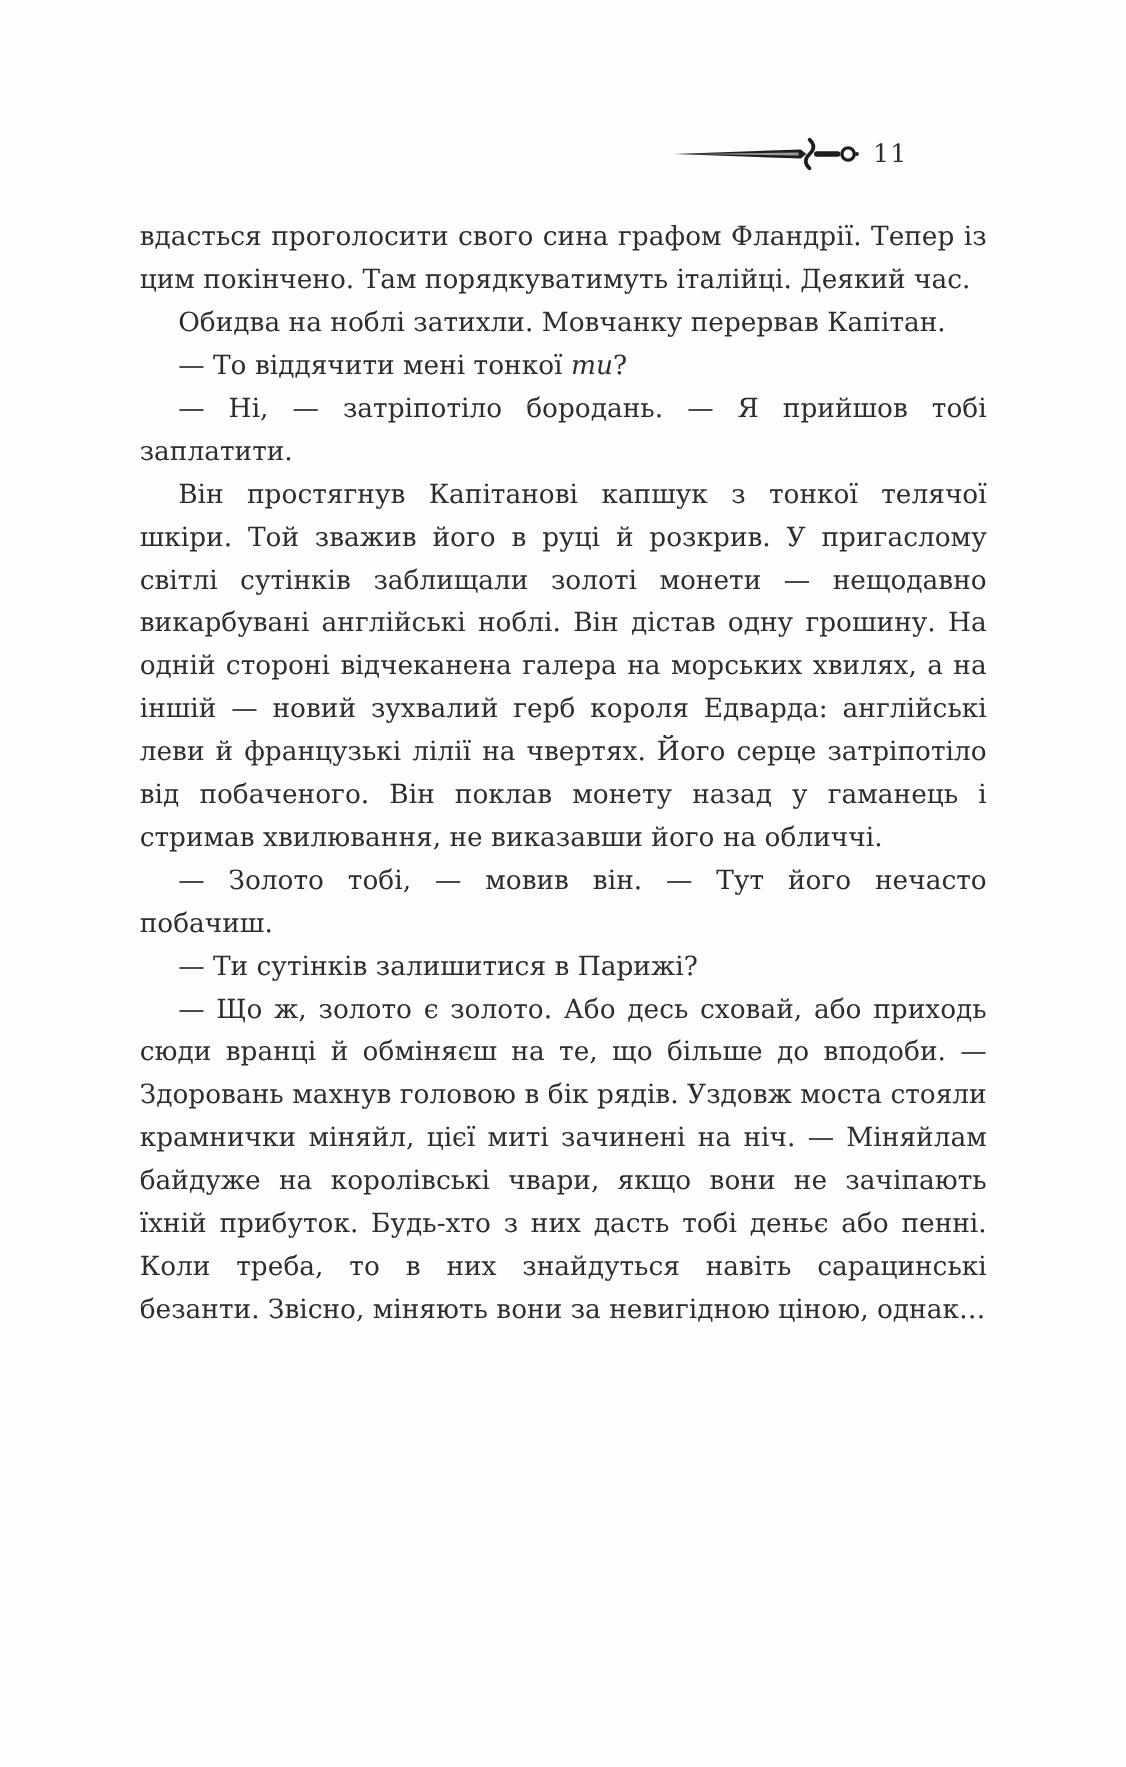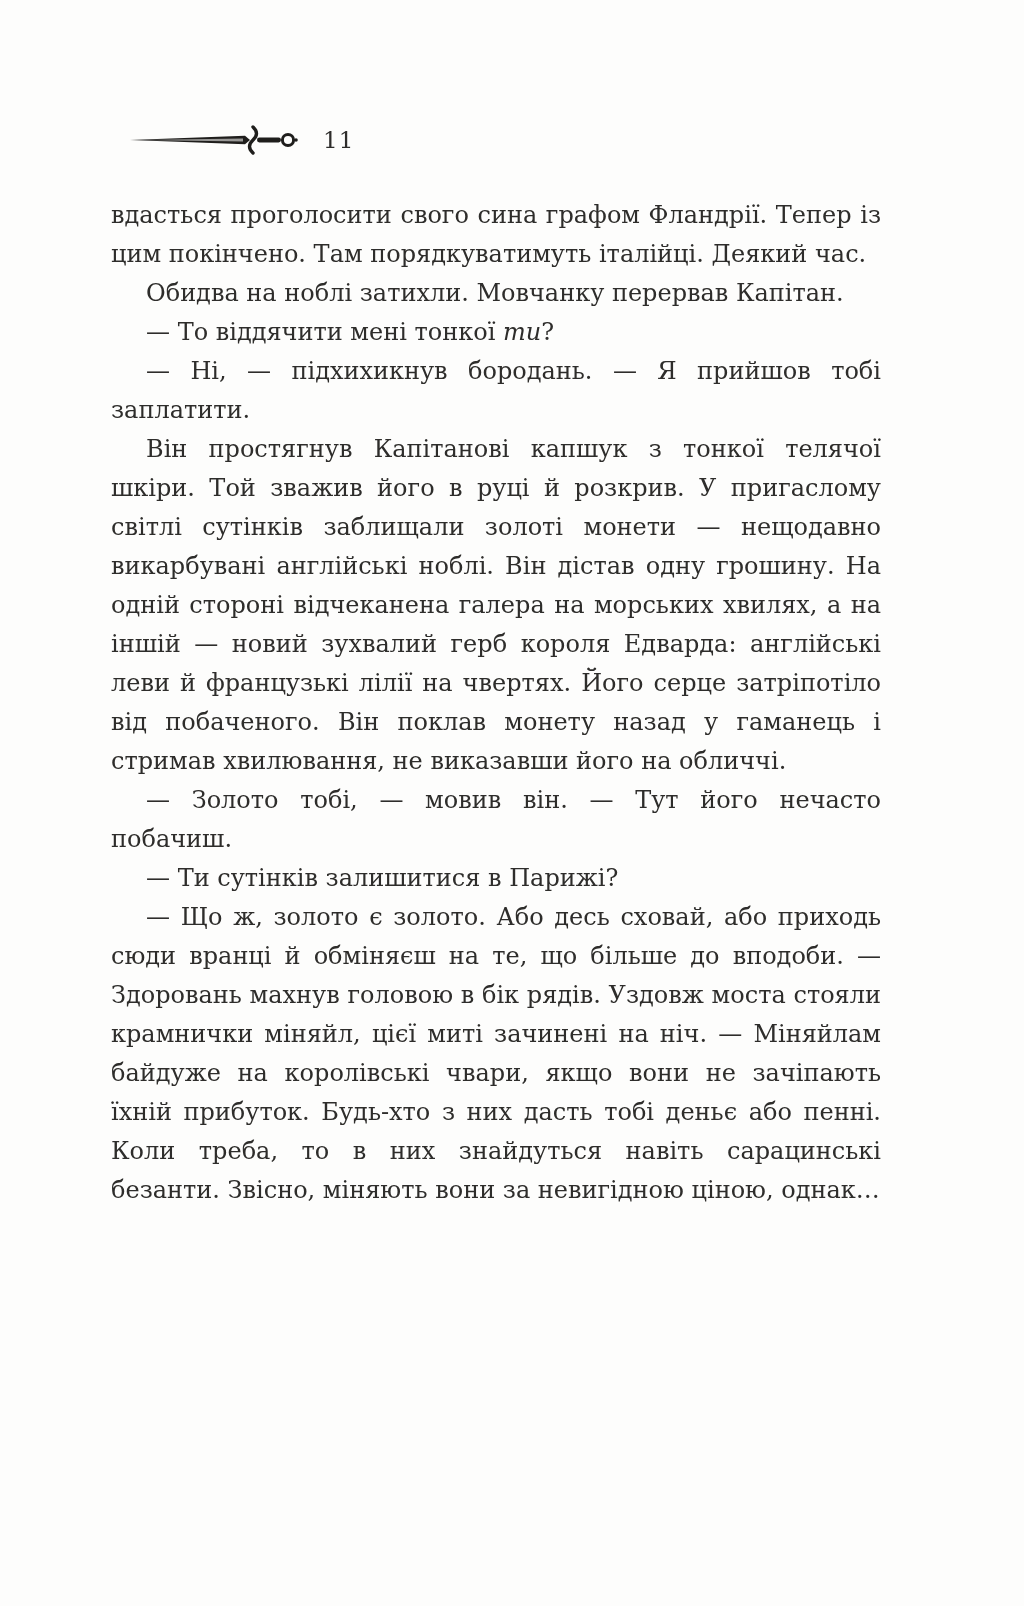--- a/index.html
+++ b/index.html
@@ -19,39 +19,40 @@
     position: absolute;
     inset: 0;
   }
   .header-row {
     position: absolute;
     top: 118px;
     left: 127px;
     width: 770px;
     height: 44px;
     display: flex;
+    justify-content: flex-end;
     align-items: center;
-    gap: 24px;
+    gap: 12px;
     padding-right: 72px;
     box-sizing: border-box;
   }
   .sword {
     display: block;
   }
   .page-number {
     font-size: 23px;
     letter-spacing: 1px;
     color: #2e2d2b;
     line-height: 1;
     font-variant-numeric: oldstyle-nums;
   }
   .text-block {
     position: absolute;
     top: 196px;
-    left: 111px;
+    left: 127px;
     width: 770px;
     font-size: 24px;
     line-height: 39px;
     text-align: justify;
     text-justify: inter-word;
   }
   .para {
     margin: 0;
     text-indent: 35px;
   }
@@ -80,20 +81,20 @@
       <circle cx="161" cy="18" r="5.6" fill="none" stroke="#1f1e1c" stroke-width="3"></circle>
       <circle cx="169" cy="18" r="1.8" fill="#1f1e1c"></circle>
     </svg>
     <span class="page-number">11</span>
   </div>
 
   <div class="text-block">
     <p class="para no-indent">вдасться проголосити свого сина графом Фландрії. Тепер із цим покінчено. Там порядкуватимуть італійці. Деякий час.</p>
     <p class="para">Обидва на ноблі затихли. Мовчанку перервав Капітан.</p>
     <p class="para"><span>— То віддячити мені тонкої </span><em>ти</em><span>?</span></p>
-    <p class="para">— Ні, — підхихикнув бородань. — Я прийшов тобі заплатити.</p>
+    <p class="para">— Ні, — затріпотіло бородань. — Я прийшов тобі заплатити.</p>
     <p class="para">Він простягнув Капітанові капшук з тонкої телячої шкіри. Той зважив його в руці й розкрив. У пригаслому світлі сутінків заблищали золоті монети — нещодавно викарбувані англійські ноблі. Він дістав одну грошину. На одній стороні відчеканена галера на морських хвилях, а на іншій — новий зухвалий герб короля Едварда: англійські леви й французькі лілії на чвертях. Його серце затріпотіло від побаченого. Він поклав монету назад у гаманець і стримав хвилювання, не виказавши його на обличчі.</p>
     <p class="para">— Золото тобі, — мовив він. — Тут його нечасто побачиш.</p>
     <p class="para">— Ти сутінків залишитися в Парижі?</p>
     <p class="para">— Що ж, золото є золото. Або десь сховай, або приходь сюди вранці й обміняєш на те, що більше до вподоби. — Здоровань махнув головою в бік рядів. Уздовж моста стояли крамнички міняйл, цієї миті зачинені на ніч. — Міняйлам байдуже на королівські чвари, якщо вони не зачіпають їхній прибуток. Будь-хто з них дасть тобі деньє або пенні. Коли треба, то в них знайдуться навіть сарацинські безанти. Звісно, міняють вони за невигідною ціною, однак…</p>
   </div>
 
 </div>
 
 </body></html>

